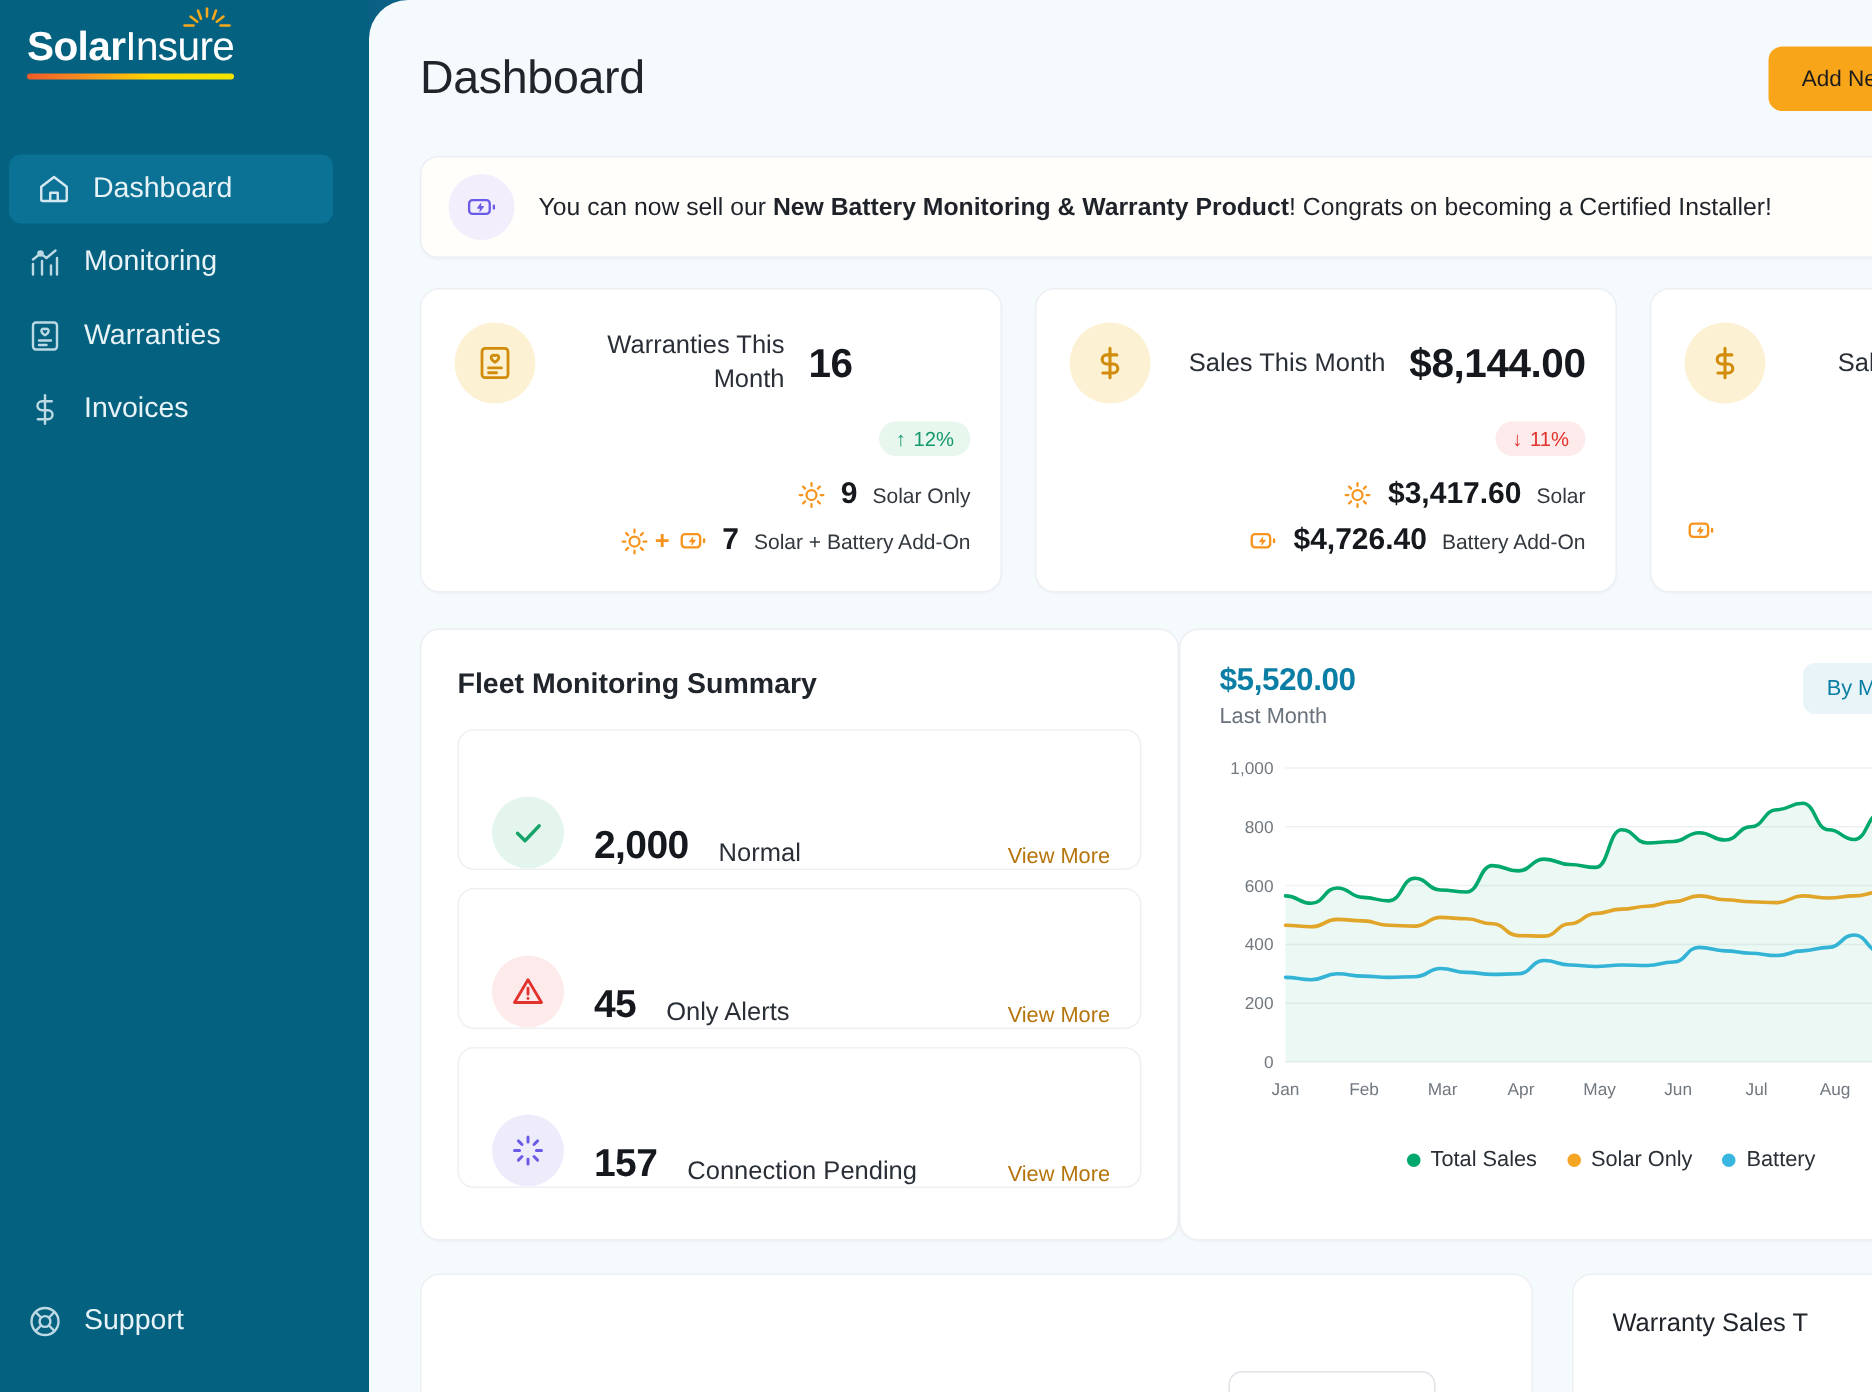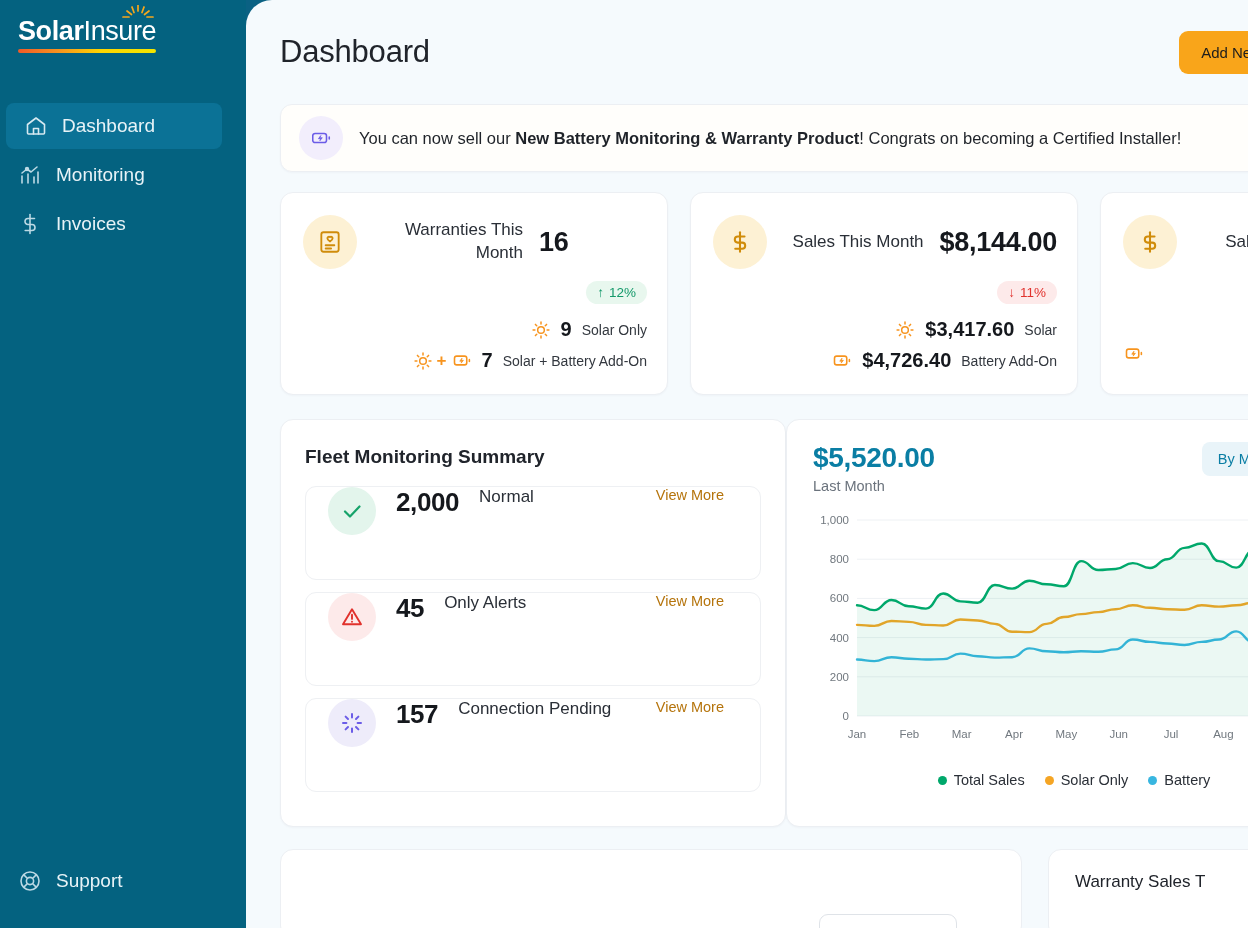--- a/index.html
+++ b/index.html
@@ -114,21 +114,21 @@
   
   .lower-row { display: flex; margin-top: 24px; }
   .fleet-card {
     background: #fff; border: 1px solid #eceff3; border-radius: 13px;
     width: 506px; flex: 0 0 506px; padding: 26px 24px 22px 24px;
     box-shadow: 0 1px 2px rgba(20,40,60,0.03);
   }
   .fleet-title { font-size: 19px; color: #20242b; margin-bottom: 18px; }
   .fleet-item {
     border: 1px solid #eef0f3; border-radius: 11px; height: 94px;
-    display: flex; align-items: flex-start; gap: 20px; padding: 0 36px 0 22px;
+    display: flex; align-items: flex-end; gap: 20px; padding: 0 20px 0 22px;
     margin-bottom: 12px;
   }
   .fleet-badge {
     width: 48px; height: 48px; flex: 0 0 48px; border-radius: 50%;
     display: flex; align-items: center; justify-content: center;
   }
   .fb-green { background: #e3f5ec; }
   .fb-red { background: #fdeaea; }
   .fb-purple { background: #eeecfa; }
   .fleet-num { font-size: 26px; font-weight: bold; color: #15181d; letter-spacing: -0.4px; }
@@ -138,21 +138,21 @@
   
   .chart-card {
     background: #fff; border: 1px solid #eceff3; border-radius: 13px;
     flex: 1 1 auto; margin-right: -48px; padding: 22px 0 18px 26px;
     position: relative; overflow: hidden;
     box-shadow: 0 1px 2px rgba(20,40,60,0.03);
   }
   .chart-head { display: flex; align-items: flex-start; gap: 0; }
   .kpi { padding-right: 24px; }
   .kpi + .kpi { padding-left: 24px; border-left: 1px solid #e4e8ec; }
-  .kpi-val { font-size: 28px; font-weight: bold; letter-spacing: -0.3px; }
+  .kpi-val { font-size: 21px; font-weight: bold; letter-spacing: -0.3px; }
   .kpi-val.accent { color: #0a7ea4; }
   .kpi-val.muted { color: #434a52; }
   .kpi-sub { font-size: 14.5px; color: #6a727c; margin-top: 4px; }
   .chart-toggle {
     margin-left: auto; background: #e9f4f9; color: #0a7ea4;
     font-size: 14.5px; padding: 9px 16px; border-radius: 8px; border: none;
     font-family: "Liberation Sans", sans-serif; white-space: nowrap; cursor: pointer;
   }
   .chart-body { position: relative; margin-top: 16px; }
   .legend {
@@ -211,20 +211,28 @@
         </svg>
         <span>Dashboard</span>
       </div>
       <div class="nav-item">
         <svg class="nav-icon" viewBox="0 0 24 24" fill="none" stroke="#bcd9e4" stroke-width="1.6" stroke-linecap="round" stroke-linejoin="round">
           <path d="M4 20v-7M10 20v-9M16 20v-6M20 20V9"></path>
           <path d="M4 10l5-4 4 3 6-5"></path>
           <circle cx="9" cy="6" r="1.4" fill="#bcd9e4"></circle>
         </svg>
         <span>Monitoring</span>
+      </div>
+      <div class="nav-item">
+        <svg class="nav-icon" viewBox="0 0 24 24" fill="none" stroke="#bcd9e4" stroke-width="1.6" stroke-linecap="round" stroke-linejoin="round">
+          <rect x="4" y="3" width="16" height="18" rx="2"></rect>
+          <path d="M12 11.5s-2.4-1.4-2.4-3a1.5 1.5 0 0 1 2.4-1 1.5 1.5 0 0 1 2.4 1c0 1.6-2.4 3-2.4 3z"></path>
+          <path d="M8 15h8M8 18h5"></path>
+        </svg>
+        <span>Warranties</span>
       </div>
       <div class="nav-item">
         <svg class="nav-icon" viewBox="0 0 24 24" fill="none" stroke="#bcd9e4" stroke-width="1.6" stroke-linecap="round" stroke-linejoin="round">
           <path d="M12 2.5v19"></path>
           <path d="M16.5 6.5H10a3 3 0 0 0 0 6h4a3 3 0 0 1 0 6H7.2"></path>
         </svg>
         <span>Invoices</span>
       </div>
     </nav>
 

